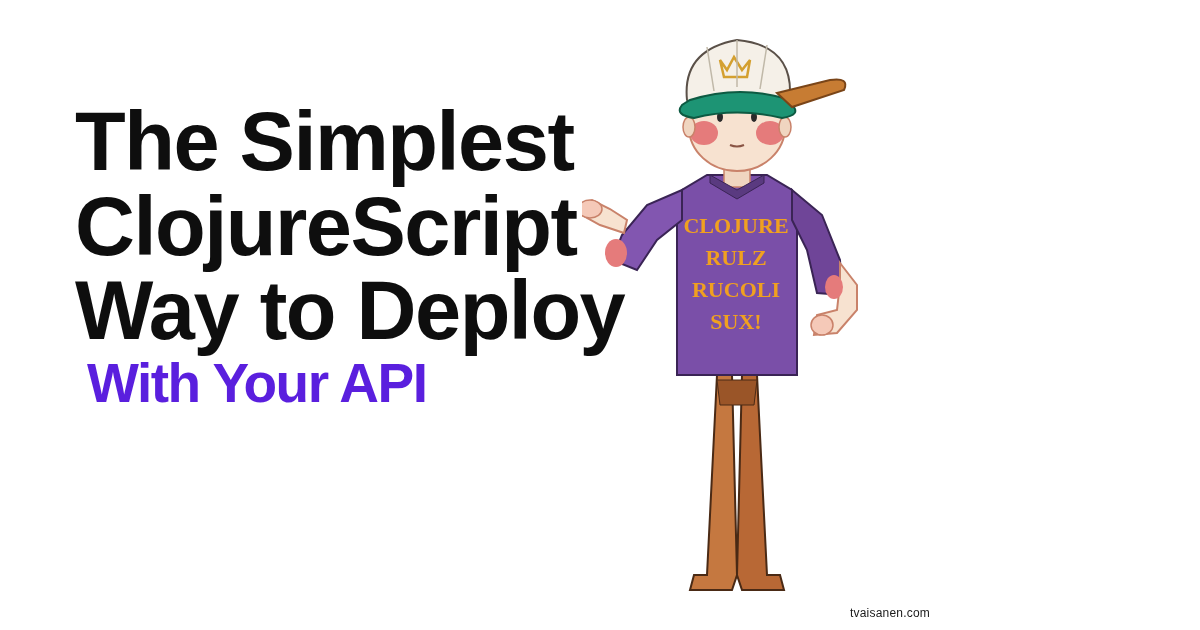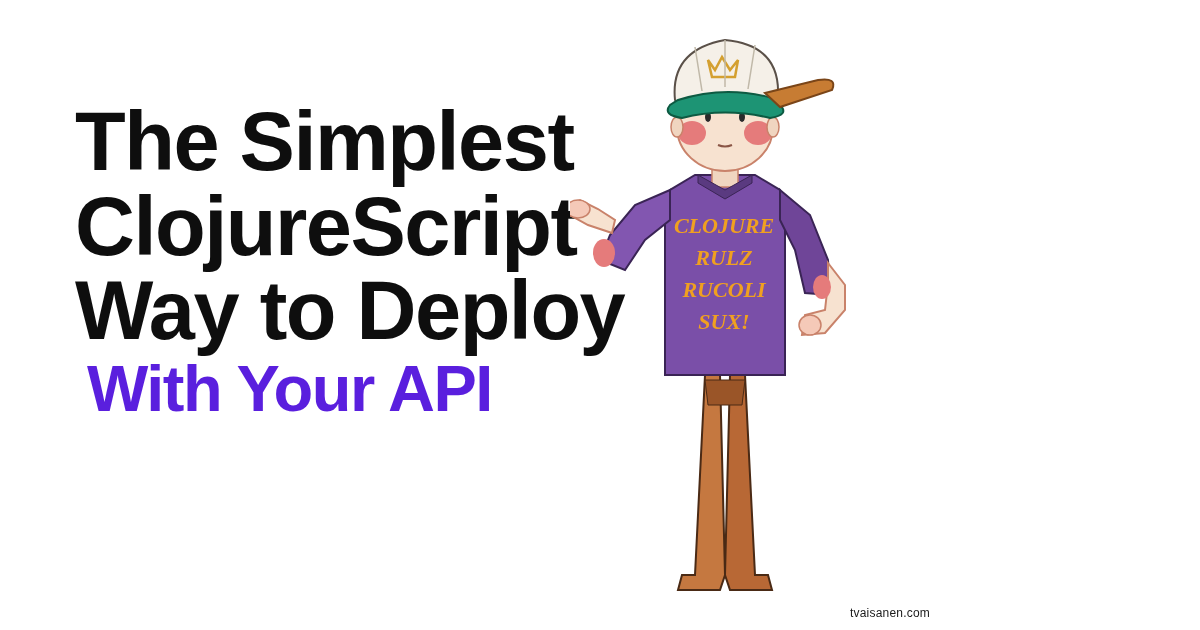--- a/index.html
+++ b/index.html
@@ -1,22 +1,22 @@
 <!DOCTYPE html>
 <html><head>
   <meta charset="utf-8">
   <style>
     * { margin: 0; padding: 0; box-sizing: border-box; }
     html, body { width: 1200px; height: 630px; overflow: hidden; font-family: 'Arial Black', Arial, sans-serif; background: #fff; }
     .container { position: relative; width: 948px; height: 630px; background: #fff; }
     .headline { position: absolute; left: 75px; top: 100px; width: 740px; }
     .headline-main { font-size: 83px; font-weight: 900; line-height: 1.02; color: #0e0e0e; letter-spacing: -1.5px; }
-    .headline-accent { font-size: 65px; font-weight: 900; line-height: 1.08; color: #5a1fde; letter-spacing: -1.5px; margin-top: 0px; padding-left: 12px; }
+    .headline-accent { font-size: 55px; font-weight: 900; line-height: 1.08; color: #5a1fde; letter-spacing: -1.5px; margin-top: 0px; padding-left: 12px; }
     .attribution { position: absolute; right: 18px; bottom: 10px; font-family: Arial, sans-serif; font-size: 12px; font-weight: 400; color: #1a1a1a; letter-spacing: 0.2px; }
-    .character { position: absolute; right: 48px; top: 15px; width: 330px; height: 600px; font-style: italic; }
+    .character { position: absolute; right: 36px; top: 15px; width: 330px; height: 600px; }
     .character svg { width: 100%; height: 100%; }
   </style>
 </head>
 <body>
 
 <div class="container">
   <div class="headline">
     <div class="headline-main">The Simplest</div>
     <div class="headline-main">ClojureScript</div>
     <div class="headline-main">Way to Deploy</div>

